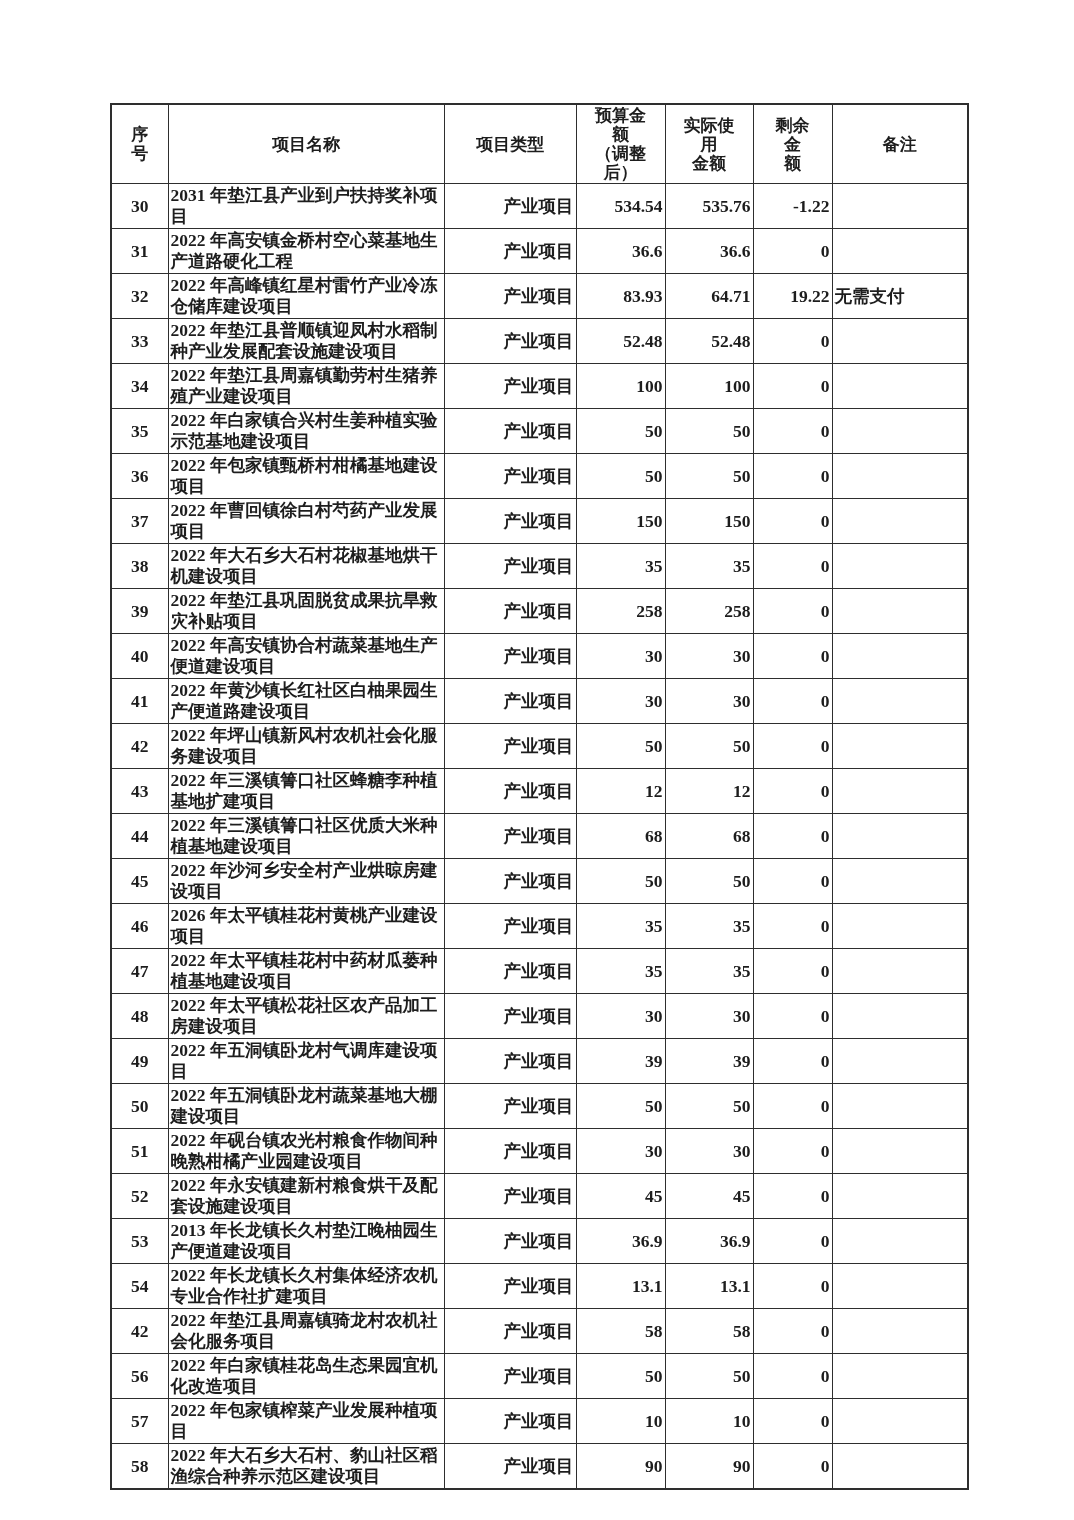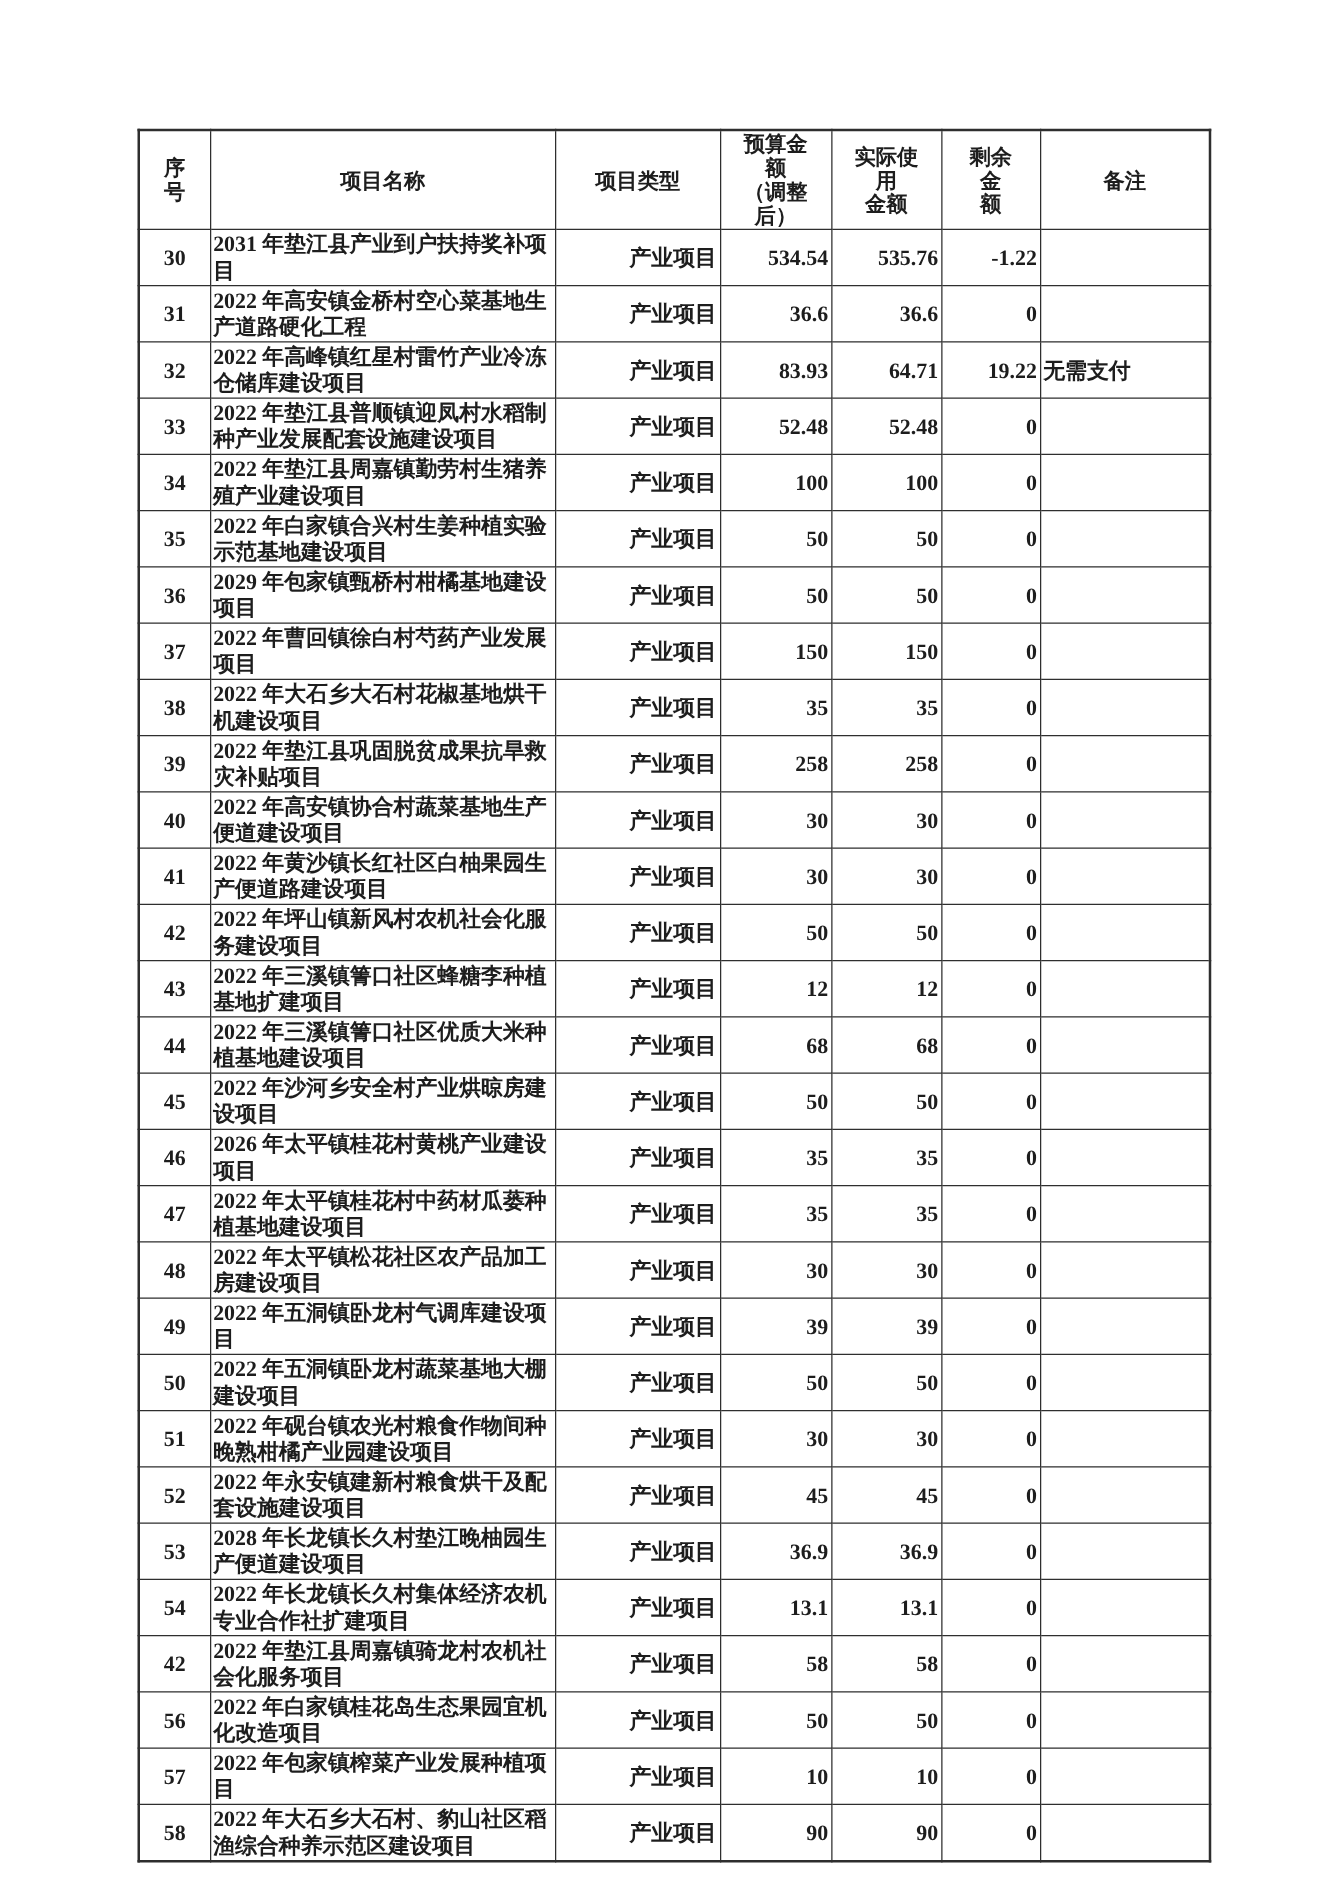--- a/index.html
+++ b/index.html
@@ -143,21 +143,21 @@
 示范基地建设项目</td>
     <td class="c-type">产业项目</td>
     <td class="c-amt">50</td>
     <td class="c-amt">50</td>
     <td class="c-amt">0</td>
     <td class="c-note"></td>
   </tr>
 
   <tr>
     <td class="c-num">36</td>
-    <td class="c-name">2029 年包家镇甄桥村柑橘基地建设
+    <td class="c-name">2022 年包家镇甄桥村柑橘基地建设
 项目</td>
     <td class="c-type">产业项目</td>
     <td class="c-amt">50</td>
     <td class="c-amt">50</td>
     <td class="c-amt">0</td>
     <td class="c-note"></td>
   </tr>
 
   <tr>
     <td class="c-num">37</td>
@@ -330,21 +330,21 @@
 套设施建设项目</td>
     <td class="c-type">产业项目</td>
     <td class="c-amt">45</td>
     <td class="c-amt">45</td>
     <td class="c-amt">0</td>
     <td class="c-note"></td>
   </tr>
 
   <tr>
     <td class="c-num">53</td>
-    <td class="c-name">2028 年长龙镇长久村垫江晚柚园生
+    <td class="c-name">2013 年长龙镇长久村垫江晚柚园生
 产便道建设项目</td>
     <td class="c-type">产业项目</td>
     <td class="c-amt">36.9</td>
     <td class="c-amt">36.9</td>
     <td class="c-amt">0</td>
     <td class="c-note"></td>
   </tr>
 
   <tr>
     <td class="c-num">54</td>

